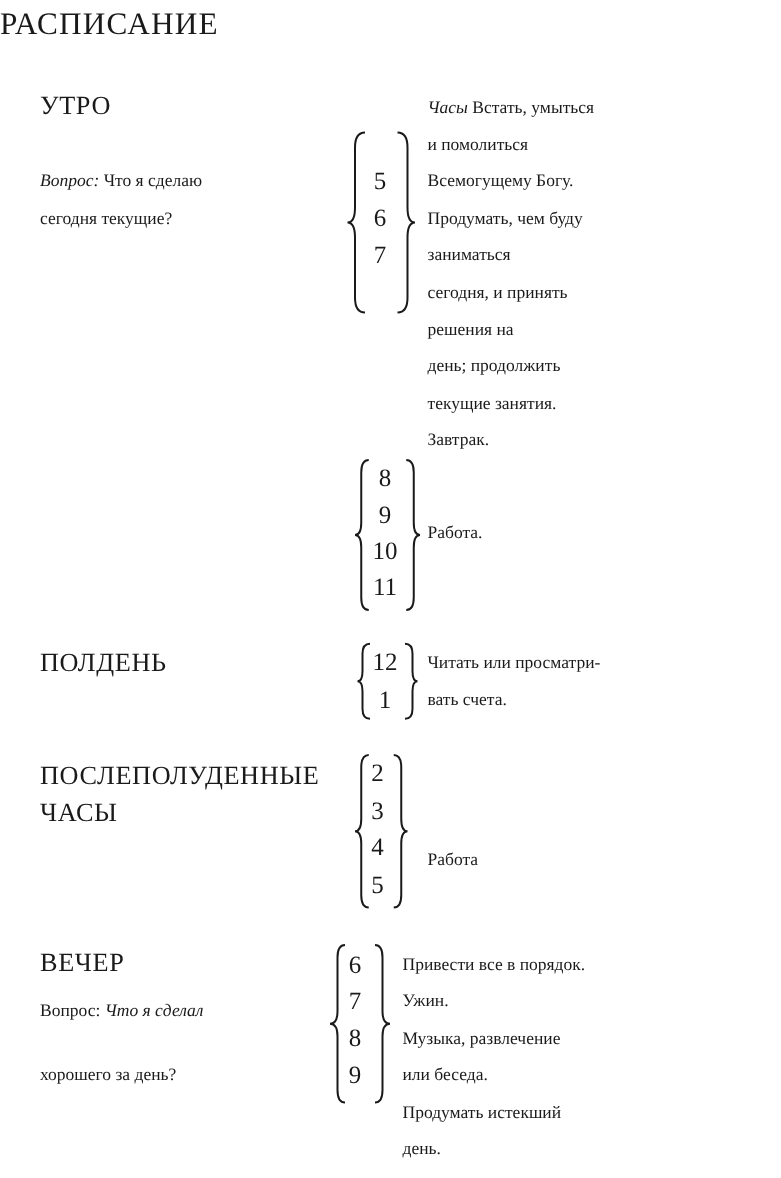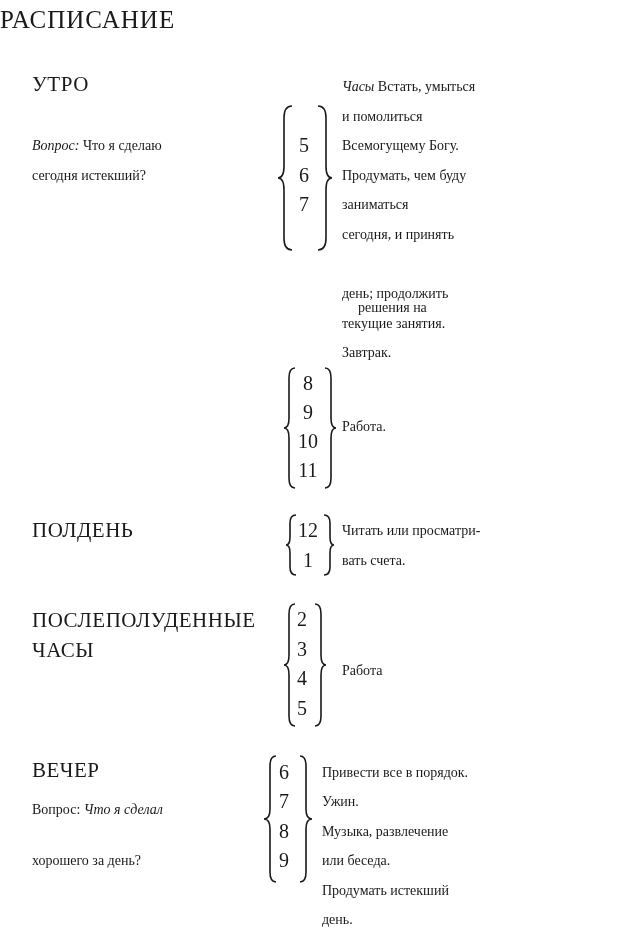--- a/index.html
+++ b/index.html
@@ -19,41 +19,41 @@
 </style>
 </head>
 <body>
 
 <div class="abs title">РАСПИСАНИЕ</div>
 
 <div class="abs section" style="top:72px;left:32px;">УТРО</div>
 <div class="abs txt" style="top:131px;left:32px;">
   <span class="it">Вопрос:</span><span> Что я сделаю</span>
 </div>
-<div class="abs txt" style="top:161px;left:32px;">сегодня истекший?</div>
+<div class="abs txt" style="top:161px;left:32px;">сегодня текущие?</div>
 
 <svg class="brace" style="left:276px;top:104px;" width="20" height="148">
     <path d="M16 2 Q8 2 8 14 L8 62 Q8 74 2 74 Q8 74 8 86 L8 134 Q8 146 16 146"></path>
   </svg>
 <div class="abs num" style="top:131px;left:289px;">5</div>
 <div class="abs num" style="top:161px;left:289px;">6</div>
 <div class="abs num" style="top:190px;left:289px;">7</div>
 <svg class="brace" style="left:314px;top:104px;" width="20" height="148">
     <path d="M4 2 Q12 2 12 14 L12 62 Q12 74 18 74 Q12 74 12 86 L12 134 Q12 146 4 146"></path>
   </svg>
 
 <div class="abs txt" style="top:72px;left:342px;">
   <span class="it">Часы</span><span> Встать, умыться</span>
 </div>
 <div class="abs txt" style="top:102px;left:342px;">и помолиться</div>
 <div class="abs txt" style="top:131px;left:342px;">Всемогущему Богу.</div>
 <div class="abs txt" style="top:161px;left:342px;">Продумать, чем буду</div>
 <div class="abs txt" style="top:190px;left:342px;">заниматься</div>
 <div class="abs txt" style="top:220px;left:342px;">сегодня, и принять</div>
-<div class="abs txt" style="top:250px;left:358px;margin-top:43px;">решения на</div>
+<div class="abs txt" style="top:250px;left:342px;">решения на</div>
 <div class="abs txt" style="top:279px;left:342px;">день; продолжить</div>
 <div class="abs txt" style="top:309px;left:342px;">текущие занятия.</div>
 <div class="abs txt" style="top:338px;left:342px;">Завтрак.</div>
 
 <svg class="brace" style="left:282px;top:366px;" width="16" height="124">
     <path d="M13 2 Q7 2 7 12 L7 52 Q7 62 2 62 Q7 62 7 72 L7 112 Q7 122 13 122"></path>
   </svg>
 <div class="abs num" style="top:369px;left:293px;">8</div>
 <div class="abs num" style="top:398px;left:293px;">9</div>
 <div class="abs num" style="top:427px;left:293px;">10</div>
@@ -80,21 +80,21 @@
 <svg class="brace" style="left:282px;top:602px;" width="16" height="126">
     <path d="M13 2 Q7 2 7 12 L7 53 Q7 63 2 63 Q7 63 7 73 L7 114 Q7 124 13 124"></path>
   </svg>
 <div class="abs num" style="top:605px;left:287px;">2</div>
 <div class="abs num" style="top:635px;left:287px;">3</div>
 <div class="abs num" style="top:664px;left:287px;">4</div>
 <div class="abs num" style="top:694px;left:287px;">5</div>
 <svg class="brace" style="left:312px;top:602px;" width="16" height="126">
     <path d="M3 2 Q9 2 9 12 L9 53 Q9 63 14 63 Q9 63 9 73 L9 114 Q9 124 3 124"></path>
   </svg>
-<div class="abs txt" style="top:656px;left:342px;">Работа</div>
+<div class="abs txt" style="top:674px;left:342px;">Работа</div>
 
 <div class="abs section" style="top:758px;left:32px;">ВЕЧЕР</div>
 <div class="abs txt" style="top:795px;left:32px;">
   <span>Вопрос: </span><span class="it">Что я сделал</span>
 </div>
 <div class="abs txt" style="top:846px;left:32px;">хорошего за день?</div>
 <svg class="brace" style="left:262px;top:754px;" width="18" height="130">
     <path d="M14 2 Q8 2 8 12 L8 55 Q8 65 2 65 Q8 65 8 75 L8 118 Q8 128 14 128"></path>
   </svg>
 <div class="abs num" style="top:758px;left:269px;">6</div>

